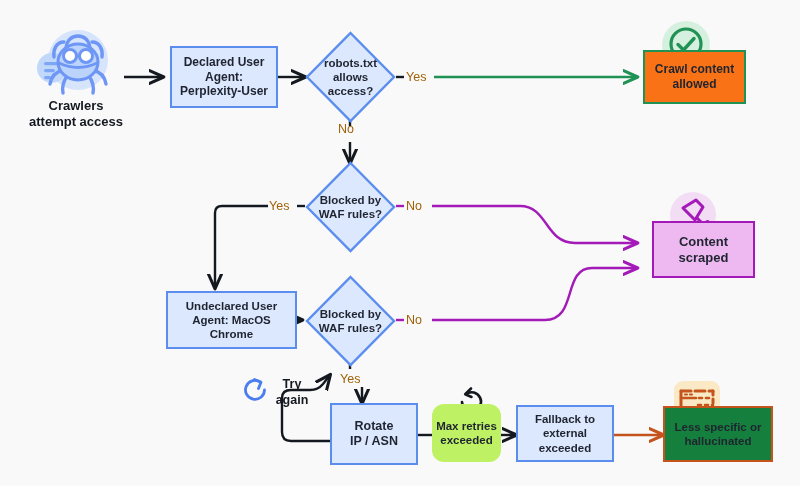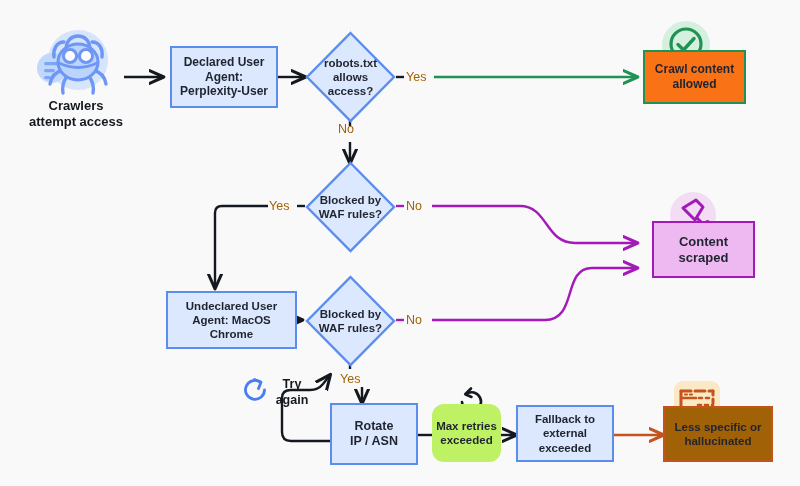--- a/index.html
+++ b/index.html
@@ -41,21 +41,21 @@
   }
   .box-green {
     background: #f97316;
     border-color: #1f9254;
   }
   .box-purple {
     background: #edb9f0;
     border-color: #a31ab8;
   }
   .box-orange {
-    background: #a16207;
+    background: #15803d;
     border-color: #c4541c;
   }
   .box-pink {
     background: #bef264;
     border: none;
     border-radius: 12px;
   }
   .diamond-wrap {
     position: absolute;
   }

